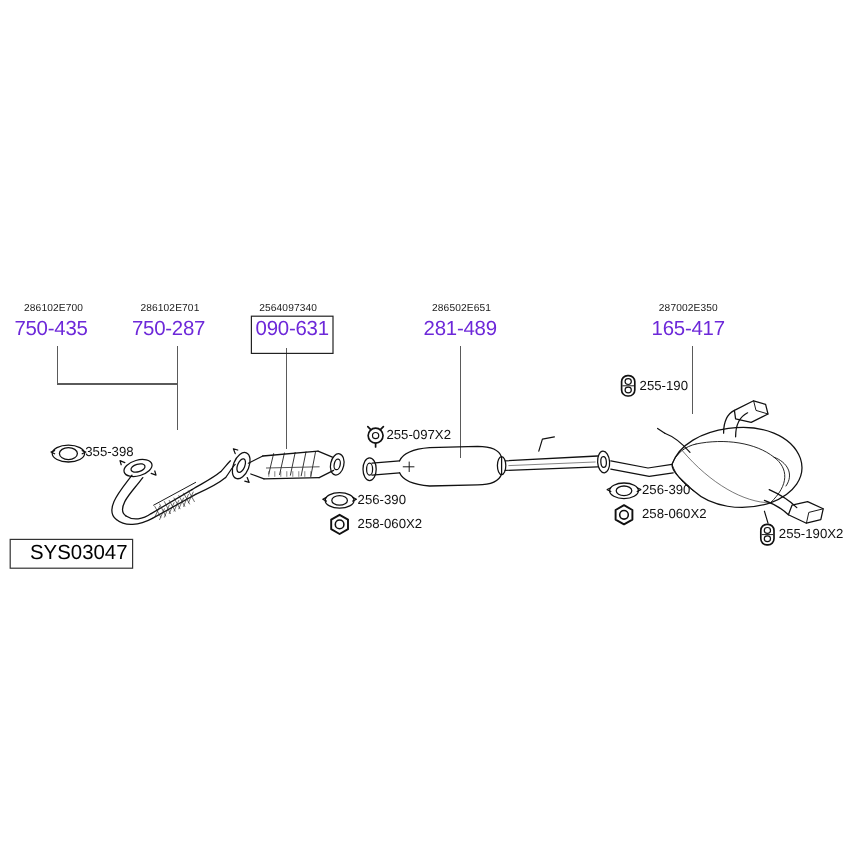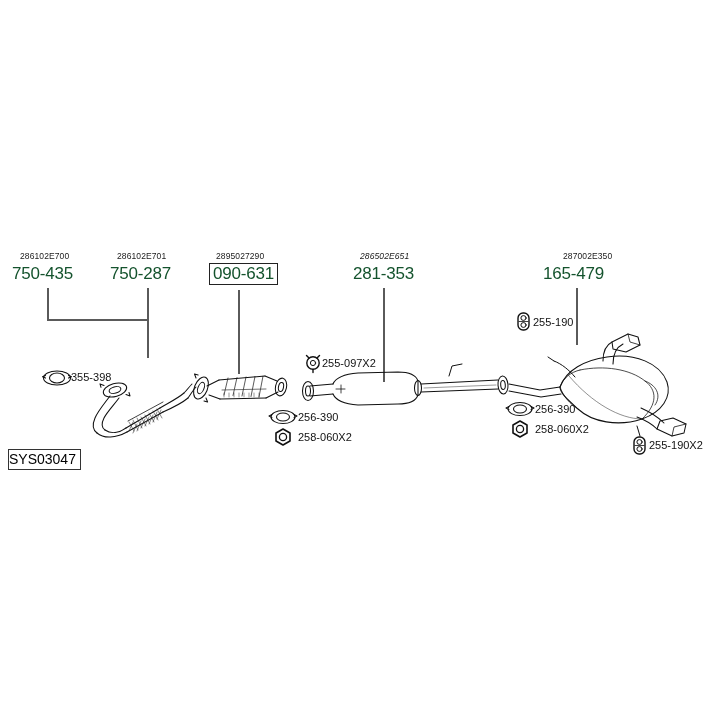--- a/index.html
+++ b/index.html
@@ -23,44 +23,44 @@
   
   .grp-small {
     font-size: 8.5px;
     color: #1a1a1a;
     letter-spacing: 0.1px;
     white-space: nowrap;
     line-height: 1;
   }
   .grp-big {
     font-size: 17px;
-    color: #14532d;
+    color: #6d28d9;
     white-space: nowrap;
     line-height: 1;
     letter-spacing: -0.2px;
   }
   .grp-big.boxed {
     border: 1.2px solid #222;
-    padding: 1px 3px 2px 3px;
+    padding: 1px 3px 12px 3px;
   }
 
   
   .callout {
     font-size: 11px;
     color: #111;
     white-space: nowrap;
     line-height: 1;
   }
 
   
   .syscode {
-    font-size: 14px;
+    font-size: 17px;
     color: #000;
     border: 1.3px solid #333;
-    padding: 1px 4px 2px 0;
+    padding: 1px 4px 2px 16px;
     white-space: nowrap;
     line-height: 1.15;
   }
 
   
   #lines, #art {
     position: absolute;
     left: 0; top: 0;
     width: 720px; height: 720px;
     pointer-events: none;
@@ -284,28 +284,28 @@
 
     </g>
   </svg>
 
   <div class="abs grp-small" style="left:20px; top:252px;">286102E700</div>
   <div class="abs grp-big" style="left:12px; top:265px;">750-435</div>
 
   <div class="abs grp-small" style="left:117px; top:252px;">286102E701</div>
   <div class="abs grp-big" style="left:110px; top:265px;text-align:right;">750-287</div>
 
-  <div class="abs grp-small" style="left:216px; top:252px;">2895027290</div>
+  <div class="abs grp-small" style="left:216px; top:252px;">2564097340</div>
   <div class="abs grp-big boxed" style="left:209px; top:263px;">090-631</div>
 
-  <div class="abs grp-small" style="left:360px; top:252px;font-style:italic;">286502E651</div>
-  <div class="abs grp-big" style="left:353px; top:265px;">281-353</div>
-
-  <div class="abs grp-small" style="left:563px; top:252px;">287002E350</div>
-  <div class="abs grp-big" style="left:543px; top:265px;">165-479</div>
+  <div class="abs grp-small" style="left:360px; top:252px;">286502E651</div>
+  <div class="abs grp-big" style="left:353px; top:265px;">281-489</div>
+
+  <div class="abs grp-small" style="left:549px; top:252px;">287002E350</div>
+  <div class="abs grp-big" style="left:543px; top:265px;">165-417</div>
 
   <div class="abs callout" style="left:71px; top:372px;">355-398</div>
 
   <div class="abs callout" style="left:322px; top:358px;">255-097X2</div>
 
   <div class="abs callout" style="left:298px; top:412px;">256-390</div>
 
   <div class="abs callout" style="left:298px; top:432px;">258-060X2</div>
 
   <div class="abs callout" style="left:533px; top:317px;">255-190</div>

